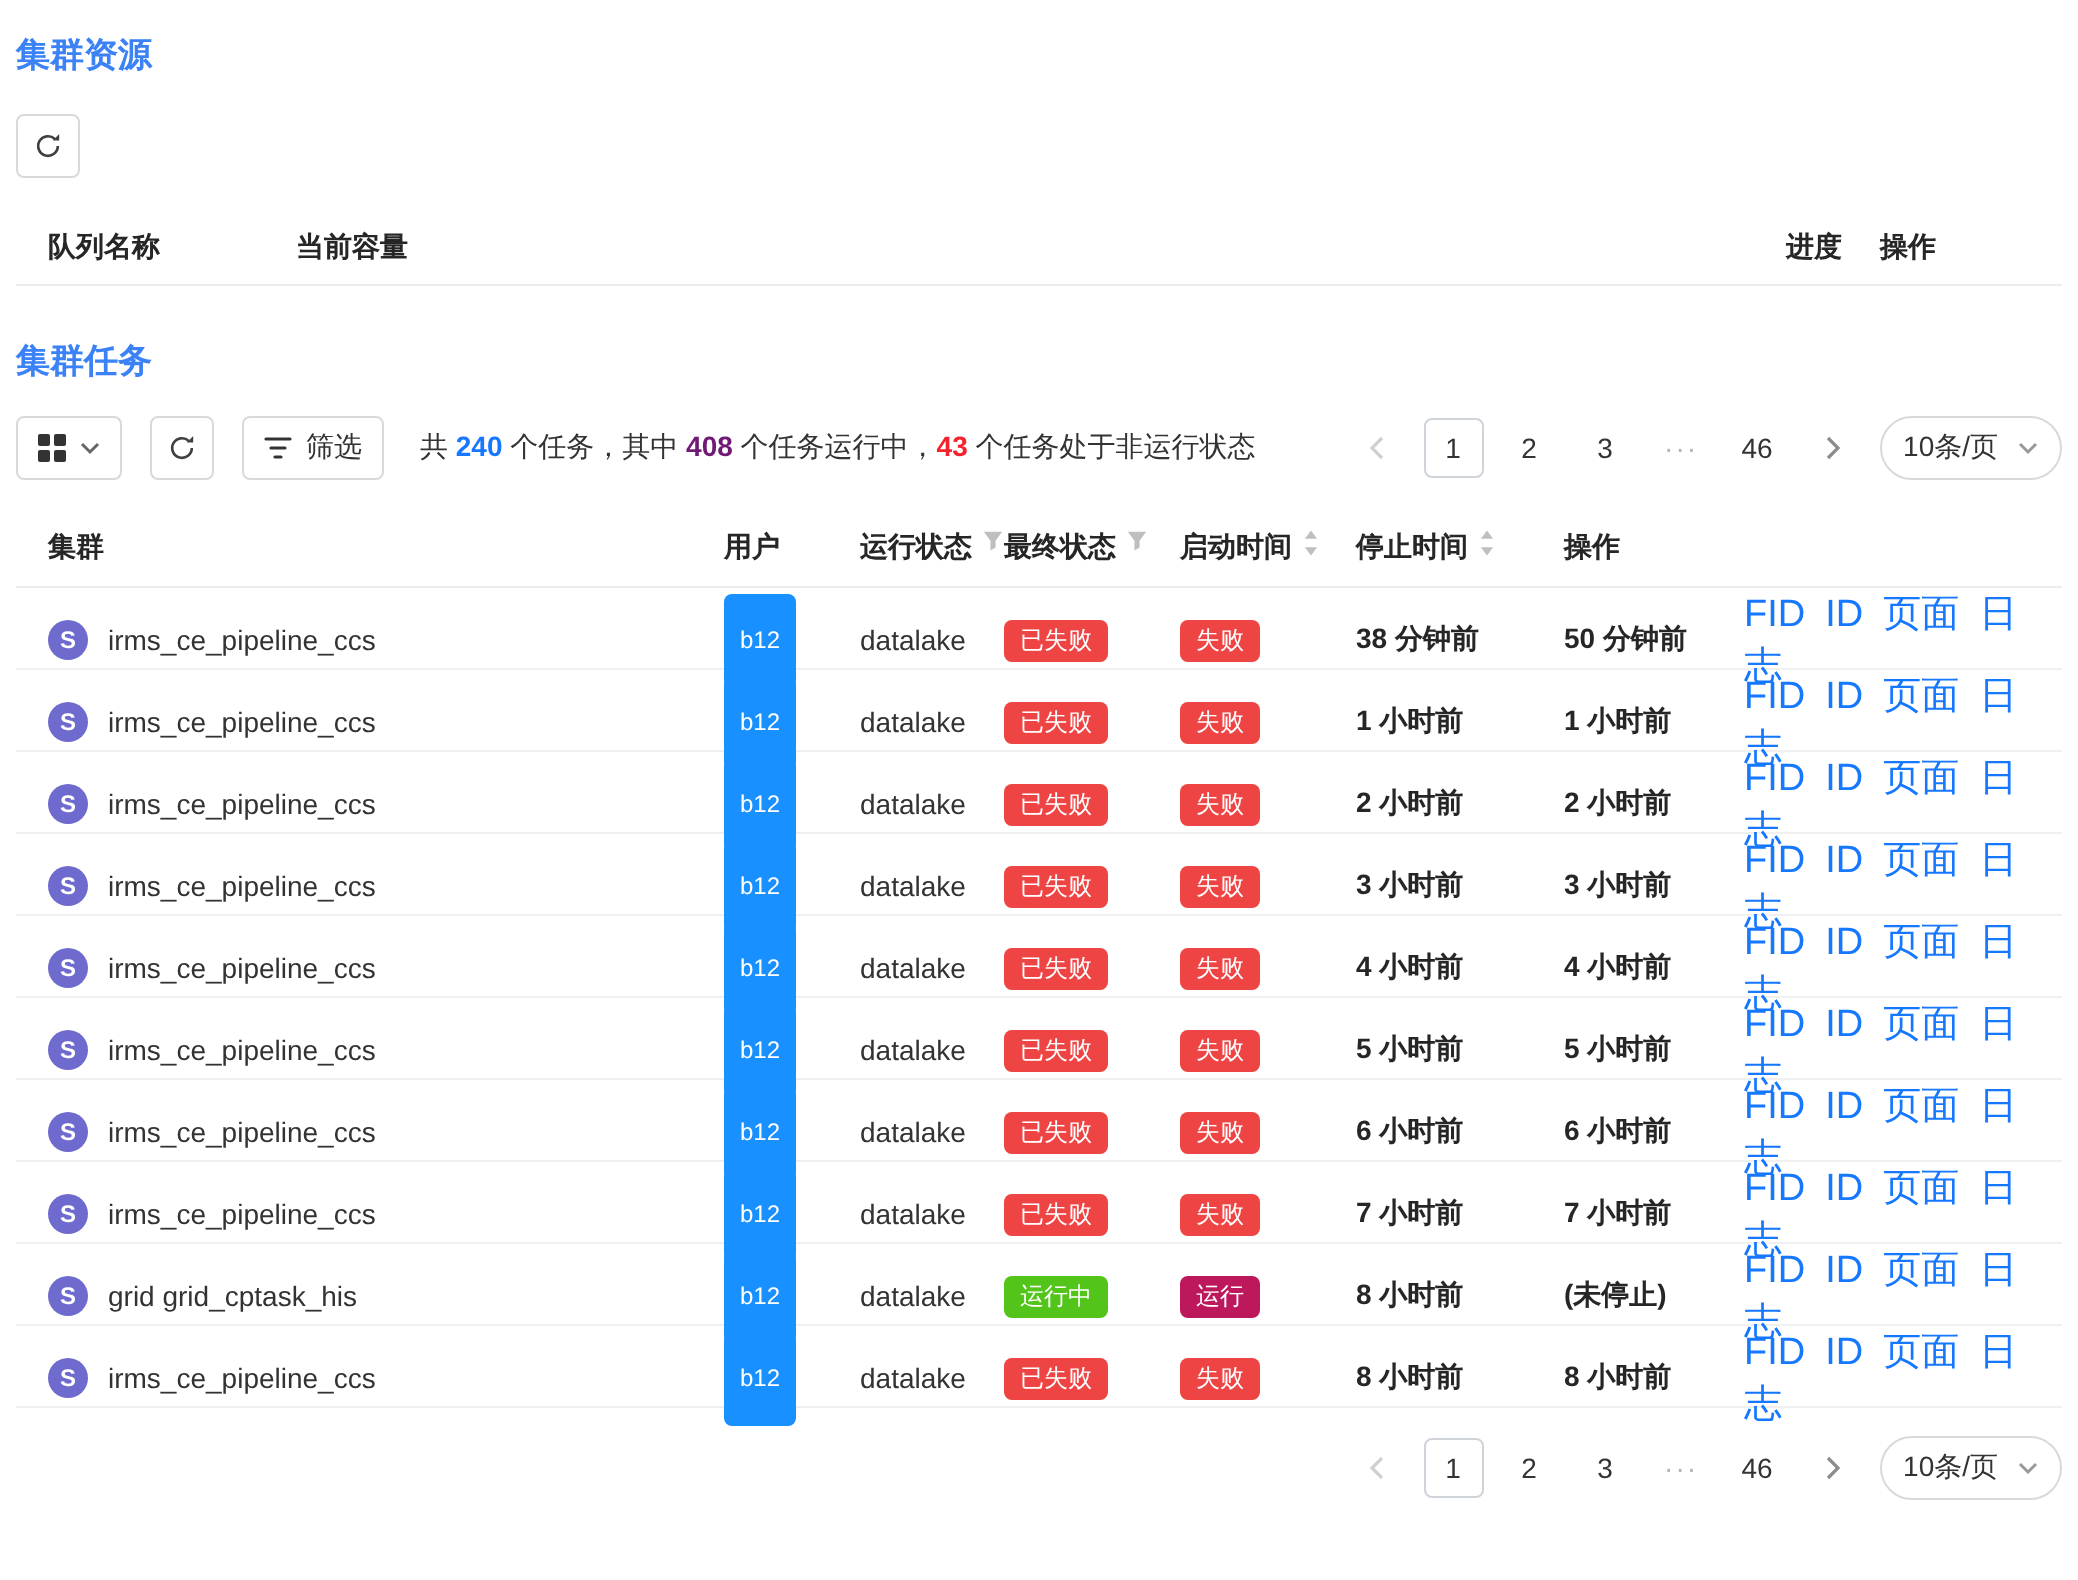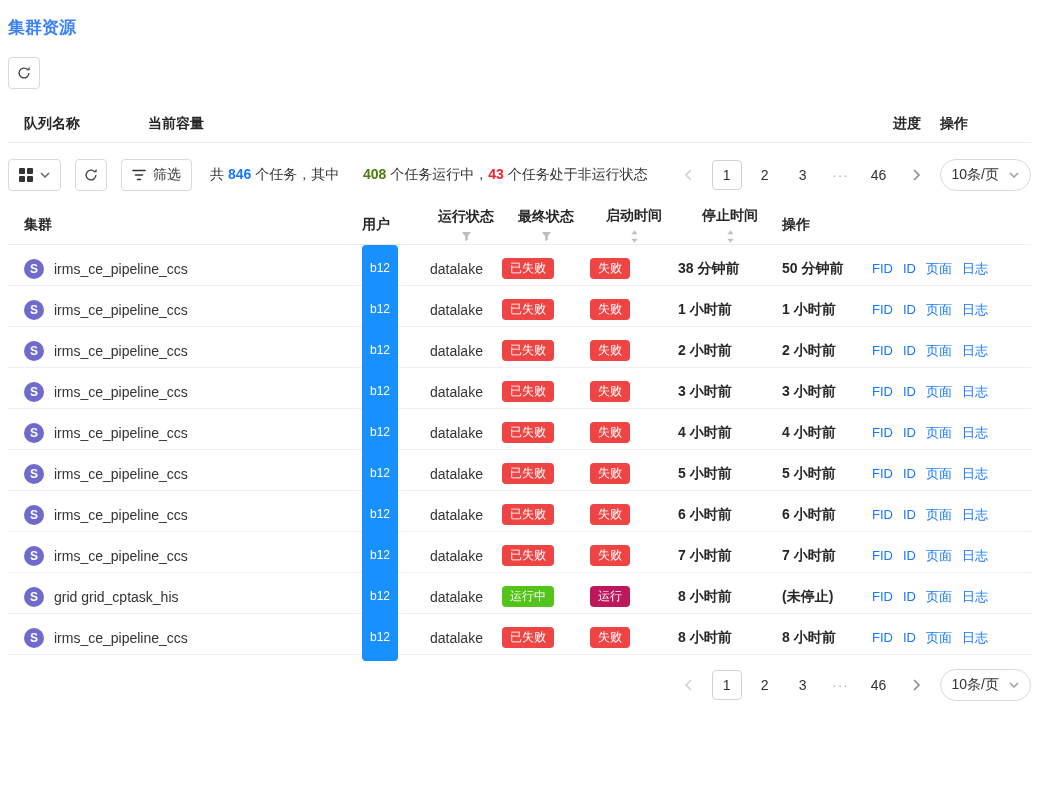--- a/index.html
+++ b/index.html
@@ -34,21 +34,21 @@
     background: repeating-linear-gradient(115deg, #1f7bff 0, #1f7bff 13px, #58a2ff 13px, #58a2ff 19px);
   }
   .link { color: #1677ff; cursor: pointer; text-decoration: none; }
 
   
   .tasks-title { margin-top: 26px; }
   .toolbar { display: flex; align-items: center; margin-top: 16px; }
   .toolbar .gap14 { width: 14px; }
   .summary { margin-left: 18px; color: #333; white-space: nowrap; }
   .num { font-weight: 700; }
-  .num-blue { color: #1677ff; } .num-green { color: #4d7c0f; margin-left: 20px; } .num-red { color: #f5222d; }
+  .num-blue { color: #1677ff; } .num-green { color: #701a75; } .num-red { color: #f5222d; }
   .spacer { flex: 1; }
 
   
   .pagination { display: inline-flex; align-items: center; gap: 8px; }
   .pg-item {
     min-width: 30px; height: 30px; display: inline-flex; align-items: center; justify-content: center;
     border-radius: 4px; cursor: pointer; color: #333; user-select: none;
   }
   .pg-active { border: 1px solid #cfd3da; background: #fff; font-weight: 500; }
   .pg-ellipsis { color: #b3b3b3; cursor: default; letter-spacing: 1px; }
@@ -62,37 +62,37 @@
 
   
   .task-table { margin-top: 14px; }
   .t-head, .t-row {
     display: grid; align-items: center;
     grid-template-columns: 354px 68px 72px 88px 88px 104px 90px 1fr;
   }
   .t-head { height: 40px; border-bottom: 1px solid #ececec; font-weight: 600; color: #262626; }
   .t-row  { height: 41px; border-bottom: 1px solid #f0f0f0; }
   .t-head > div:first-child, .t-row > div:first-child { padding-left: 16px; }
-  .h-cell { display: flex; align-items: center; gap: 5px; flex-direction: column; }
+  .h-cell { display: flex; align-items: flex-start; gap: 5px; }
   .name-cell { display: flex; align-items: center; gap: 10px; }
   .avatar {
     width: 20px; height: 20px; border-radius: 50%; background: #6f6ace; color: #fff;
     font-size: 12px; font-weight: 700; display: inline-flex; align-items: center; justify-content: center;
     flex: 0 0 auto;
   }
   .badge {
     display: inline-block; padding: 3px 8px; border-radius: 4px; color: #fff;
     font-size: 12px; line-height: 1.25; white-space: nowrap;
   }
   .badge-cluster { background: #1890ff; padding: 16px 8px; }
   .badge-failed { background: #ef4444; }
   .badge-running { background: #52c41a; }
   .badge-run-final { background: #be185d; }
   .time-cell { font-weight: 700; color: #262626; }
-  .actions a { margin-right: 10px; font-size: 13px; }
+  .actions a { margin-right: 10px; font-size: 19px; }
   .bottom-bar { display: flex; justify-content: flex-end; align-items: center; margin-top: 14px; }
 </style>
 </head>
 <body>
 
 <div class="page">
 
   <h2 class="section-title">集群资源</h2>
 
   <div style="margin-top:18px;">
@@ -108,20 +108,21 @@
 
   <div class="res-table">
     <div class="res-head">
       <div>队列名称</div>
       <div>当前容量</div>
       <div>进度</div>
       <div>操作</div>
     </div>
   </div>
 
+  <h2 class="section-title tasks-title">集群任务</h2>
 
   <div class="toolbar">
     <button class="btn">
       <span style="display:flex;">
         <svg width="14" height="14" viewBox="0 0 14 14">
             <g fill="#333">
               <rect x="0" y="0" width="6" height="6" rx="1"></rect>
               <rect x="8" y="0" width="6" height="6" rx="1"></rect>
               <rect x="0" y="8" width="6" height="6" rx="1"></rect>
               <rect x="8" y="8" width="6" height="6" rx="1"></rect>
@@ -147,21 +148,21 @@
     <button class="btn">
       <span style="display:flex;">
         <svg width="14" height="12" viewBox="0 0 14 12">
             <path d="M1 1.5h12M3.5 6h7M5.5 10.5h3" stroke="#333" stroke-width="1.6" stroke-linecap="round"></path>
           </svg>
       </span>
       <span>筛选</span>
     </button>
 
     <div class="summary">
-      <span>共 </span><span class="num num-blue">846</span><span> 个任务，其中 </span><span class="num num-green">408</span><span> 个任务运行中，</span><span class="num num-red">43</span><span> 个任务处于非运行状态</span>
+      <span>共 </span><span class="num num-blue">240</span><span> 个任务，其中 </span><span class="num num-green">408</span><span> 个任务运行中，</span><span class="num num-red">43</span><span> 个任务处于非运行状态</span>
     </div>
 
     <div class="spacer"></div>
     <div class="pagination">
         <span class="pg-item pg-arrow pg-disabled">
           <span style="display:flex;">
             <svg width="9" height="12" viewBox="0 0 8 12">
               <path d="M6.5 1L1.5 6l5 5" fill="none" stroke="#d0d0d0" stroke-width="1.6"></path>
             </svg>
           </span>

